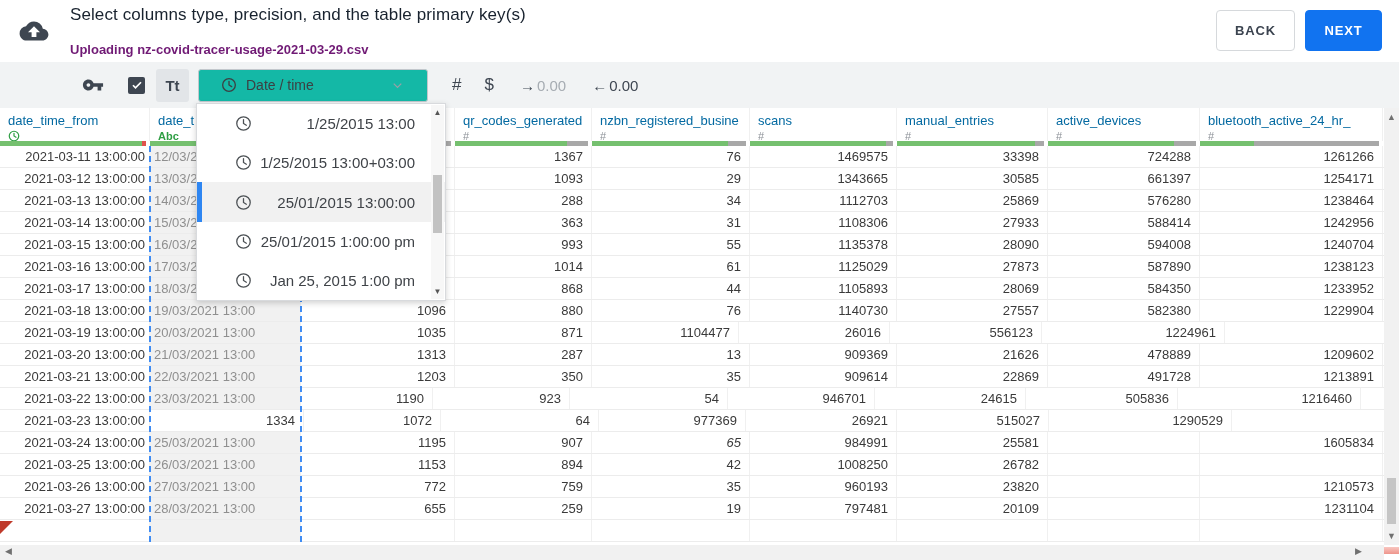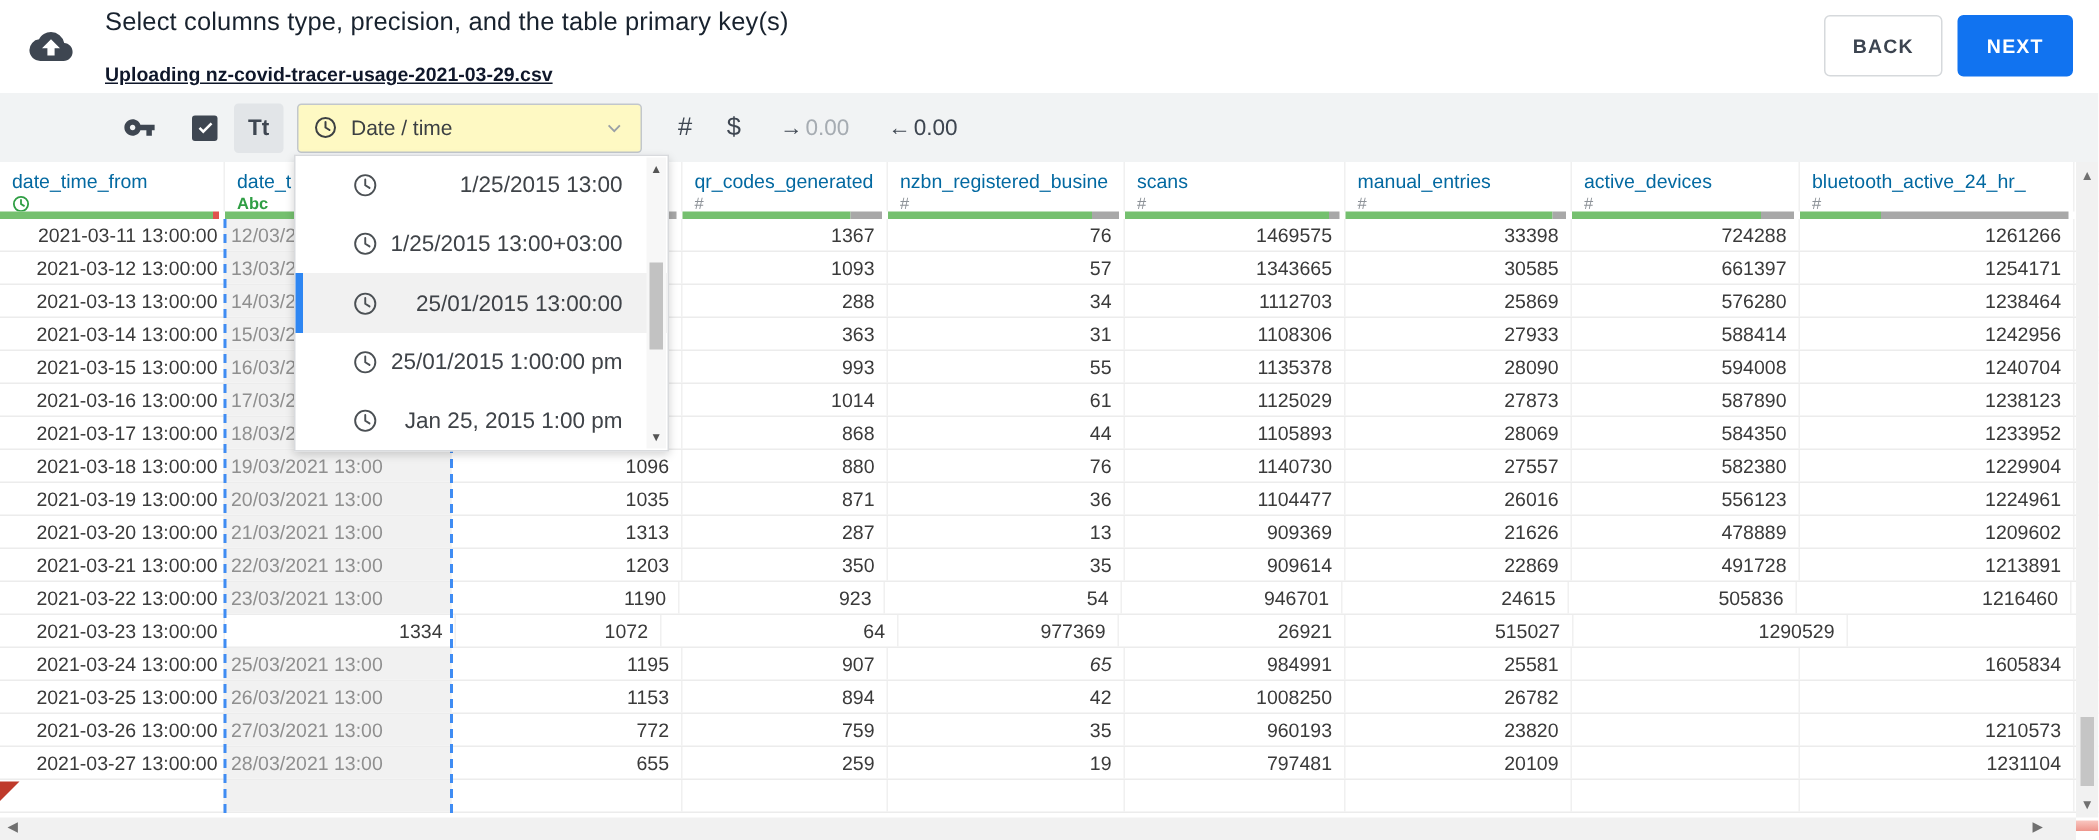--- a/index.html
+++ b/index.html
@@ -4,39 +4,39 @@
 <style>
   * { margin:0; padding:0; box-sizing:border-box; }
   body { font-family:"Liberation Sans", sans-serif; background:#fff; }
   .app { position:relative; width:1399px; height:560px; overflow:hidden; background:#fff; }
 
   
   .top-header { position:relative; height:62px; background:#fff; display:flex; align-items:center; }
   .cloud-wrap { position:absolute; left:19px; top:19px; width:30px; height:24px; }
   .titles { margin-left:70px; }
   .page-title { font-size:17px; font-weight:500; color:#18222e; letter-spacing:.1px; }
-  .page-subtitle { font-size:13px; font-weight:600; color:#0f172a; margin-top:17px;text-decoration:underline; }
+  .page-subtitle { font-size:13px; font-weight:600; color:#701a75; margin-top:17px; }
   .header-actions { position:absolute; right:17px; top:10px; display:flex; gap:10px; }
   .btn { height:41px; border-radius:4px; font-size:13px; font-weight:700; letter-spacing:.8px;
          display:flex; align-items:center; justify-content:center; cursor:pointer;
          font-family:"Liberation Sans", sans-serif; }
   .btn-back { width:79px; background:#fff; border:1px solid #d6d9dc; color:#3c4450; }
   .btn-next { width:77px; background:#1173f0; border:1px solid #1173f0; color:#fff; }
 
   
   .toolbar { height:46px; background:#f1f3f4; display:flex; align-items:center; padding-left:82px; }
   .tb-icon { color:#3e4651; display:flex; align-items:center; }
   .key-wrap { width:22px; height:22px; margin-right:24px; }
   .checkbox { width:17px; height:17px; background:#3e4651; border-radius:2px; margin-right:11px;
               display:flex; align-items:center; justify-content:center; }
   .tt-btn { width:33px; height:33px; background:#e2e5e8; border-radius:3px; margin-right:9px;
             display:flex; align-items:center; justify-content:center;
             font-size:15px; font-weight:600; color:#3e4651; }
-  .type-select { width:230px; height:33px; background:#fef9c3; border:1px solid #c2c7cc; border-radius:3px;
-                 display:flex; align-items:center; padding:0 10px; cursor:pointer; }
+  .type-select { width:230px; height:33px; background:#14b8a6; border:1px solid #c2c7cc; border-radius:3px;
+                 display:flex; align-items:center; padding:0 22px; cursor:pointer; }
   .type-select .lbl { flex:1; font-size:14px; color:#3c4043; margin-left:9px; }
   .tb-text { font-size:17px; font-weight:500; color:#3e4651; }
   .hash { margin-left:24px; }
   .dollar { margin-left:23px; }
   .prec { margin-left:26px; display:flex; align-items:center; font-size:15px; }
   .prec .arrow { color:#3e4651; margin-right:2px; }
   .prec-add .digits { color:#a6acb2; }
   .prec-remove .digits { color:#3e4651; }
 
   
@@ -252,21 +252,21 @@
           <div class="td ralign" style="width: 147px;">1469575</div>
           <div class="td ralign" style="width: 151px;">33398</div>
           <div class="td ralign" style="width: 152px;">724288</div>
           <div class="td ralign" style="width: 183px;">1261266</div>
         </div>
         <div class="trow">
           <div class="td ralign c0" style="width: 150px;">2021-03-12 13:00:00</div>
           <div class="td lalign selcell" style="width: 151px;">13/03/2021 13:00</div>
           <div class="td ralign" style="width: 154px;"></div>
           <div class="td ralign" style="width: 137px;">1093</div>
-          <div class="td ralign" style="width: 158px;">57</div>
+          <div class="td ralign" style="width: 158px;">29</div>
           <div class="td ralign" style="width: 147px;">1343665</div>
           <div class="td ralign" style="width: 151px;">30585</div>
           <div class="td ralign" style="width: 152px;">661397</div>
           <div class="td ralign" style="width: 183px;">1254171</div>
         </div>
         <div class="trow">
           <div class="td ralign c0" style="width: 150px;">2021-03-13 13:00:00</div>
           <div class="td lalign selcell" style="width: 151px;">14/03/2021 13:00</div>
           <div class="td ralign" style="width: 154px;"></div>
           <div class="td ralign" style="width: 137px;">288</div>
@@ -329,21 +329,20 @@
           <div class="td ralign" style="width: 147px;">1140730</div>
           <div class="td ralign" style="width: 151px;">27557</div>
           <div class="td ralign" style="width: 152px;">582380</div>
           <div class="td ralign" style="width: 183px;">1229904</div>
         </div>
         <div class="trow">
           <div class="td ralign c0" style="width: 150px;">2021-03-19 13:00:00</div>
           <div class="td lalign selcell" style="width: 151px;">20/03/2021 13:00</div>
           <div class="td ralign" style="width: 154px;">1035</div>
           <div class="td ralign" style="width: 137px;">871</div>
-          <div class="td ralign" style="width: 158px;">36</div>
           <div class="td ralign" style="width: 147px;">1104477</div>
           <div class="td ralign" style="width: 151px;">26016</div>
           <div class="td ralign" style="width: 152px;">556123</div>
           <div class="td ralign" style="width: 183px;">1224961</div>
         </div>
         <div class="trow">
           <div class="td ralign c0" style="width: 150px;">2021-03-20 13:00:00</div>
           <div class="td lalign selcell" style="width: 151px;">21/03/2021 13:00</div>
           <div class="td ralign" style="width: 154px;">1313</div>
           <div class="td ralign" style="width: 137px;">287</div>
@@ -360,21 +359,21 @@
           <div class="td ralign" style="width: 137px;">350</div>
           <div class="td ralign" style="width: 158px;">35</div>
           <div class="td ralign" style="width: 147px;">909614</div>
           <div class="td ralign" style="width: 151px;">22869</div>
           <div class="td ralign" style="width: 152px;">491728</div>
           <div class="td ralign" style="width: 183px;">1213891</div>
         </div>
         <div class="trow">
           <div class="td ralign c0" style="width: 150px;">2021-03-22 13:00:00</div>
           <div class="td lalign selcell" style="width: 151px;">23/03/2021 13:00</div>
-          <div class="td ralign" style="width: 132px; margin-left: 20px;">1190</div>
+          <div class="td ralign" style="width: 132px;">1190</div>
           <div class="td ralign" style="width: 137px;">923</div>
           <div class="td ralign" style="width: 158px;">54</div>
           <div class="td ralign" style="width: 147px;">946701</div>
           <div class="td ralign" style="width: 151px;">24615</div>
           <div class="td ralign" style="width: 152px;">505836</div>
           <div class="td ralign" style="width: 183px;">1216460</div>
         </div>
         <div class="trow">
           <div class="td ralign c0" style="width: 150px;">2021-03-23 13:00:00</div>
           <div class="td ralign" style="width: 154px;">1334</div>

